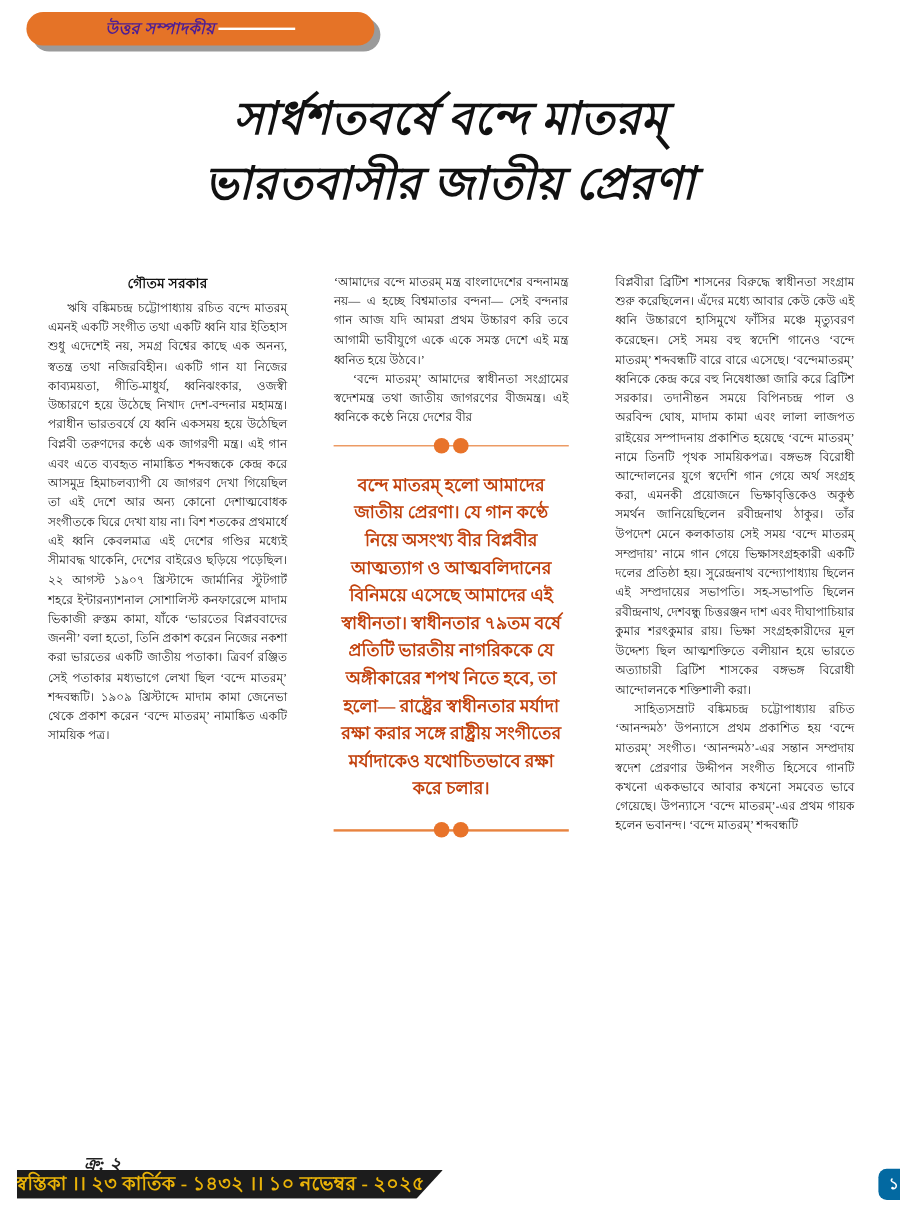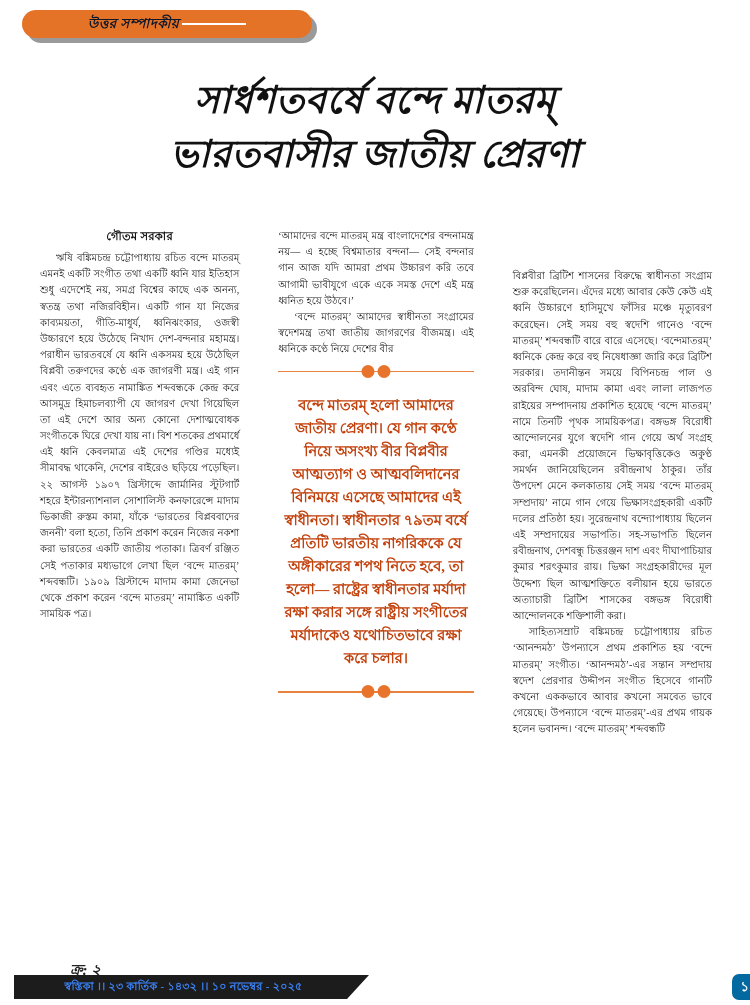--- a/index.html
+++ b/index.html
@@ -39,21 +39,21 @@
     top: 0;
     width: 290px;
     height: 28px;
     background: #e57327;
     border-radius: 16px;
     display: flex;
     align-items: center;
     justify-content: center;
   }
   .banner-label {
-    color: #0f172a;
+    color: #4c1d95;
     font-size: 13.5px;
     font-weight: bold;
     font-style: italic;
     letter-spacing: .4px;
     white-space: nowrap;
   }
   .banner-rule {
     display: inline-block;
     width: 64px;
     height: 1.6px;
@@ -90,21 +90,21 @@
     display: flex;
     gap: 16px;
   }
   .col {
     width: 224px;
     box-sizing: border-box;
     position: relative;
   }
   .col-1 { padding-right: 14px; }
   .col-2 { padding-left: 9px; padding-right: 9px; }
-  .col-3 { padding-left: 14px; margin-top: 40px; }
+  .col-3 { padding-left: 14px; }
 
   .byline {
     text-align: center;
     font-size: 11.5px;
     font-weight: bold;
     color: #111;
     margin: 0 0 3px 0;
     letter-spacing: .2px;
   }
 
@@ -177,22 +177,22 @@
     top: 975px;
     width: 355px;
     height: 24px;
     background: #1c1c1c;
     display: flex;
     align-items: center;
     justify-content: center;
     clip-path: polygon(0 0, 100% 0, calc(100% - 22px) 100%, 0 100%);
   }
   .footer-text {
-    color: #3b82f6;
-    font-size: 11px;
+    color: #eab308;
+    font-size: 16px;
     font-weight: bold;
     letter-spacing: .3px;
     white-space: nowrap;
     padding-right: 16px;
   }
   .page-badge {
     position: absolute;
     left: 732px;
     top: 974px;
     width: 34px;

